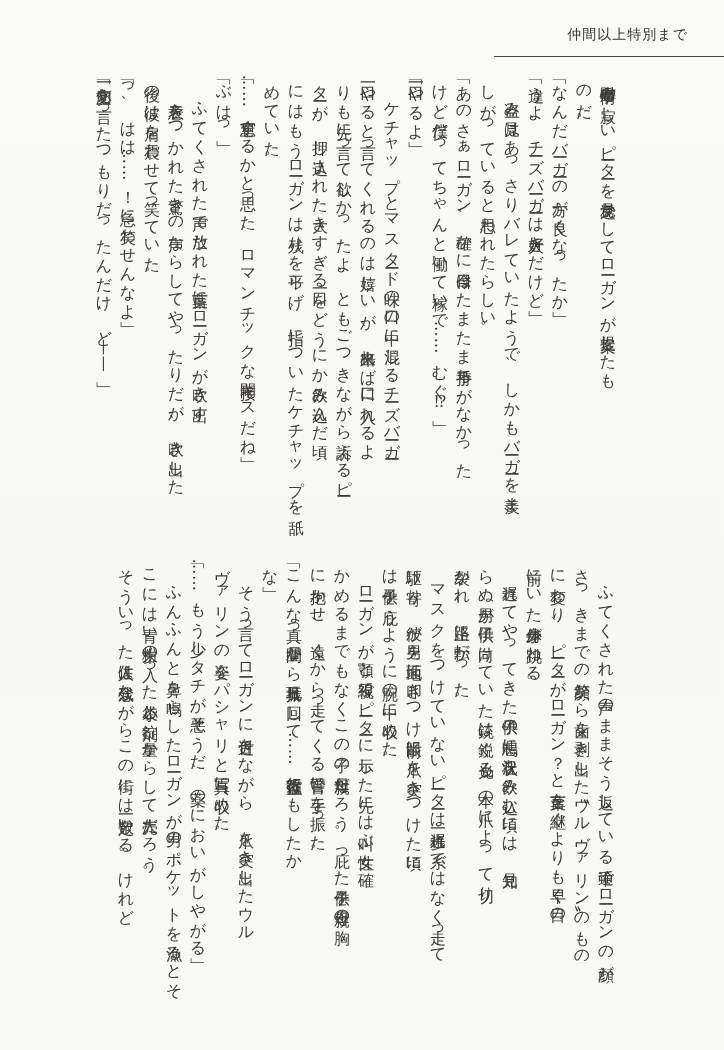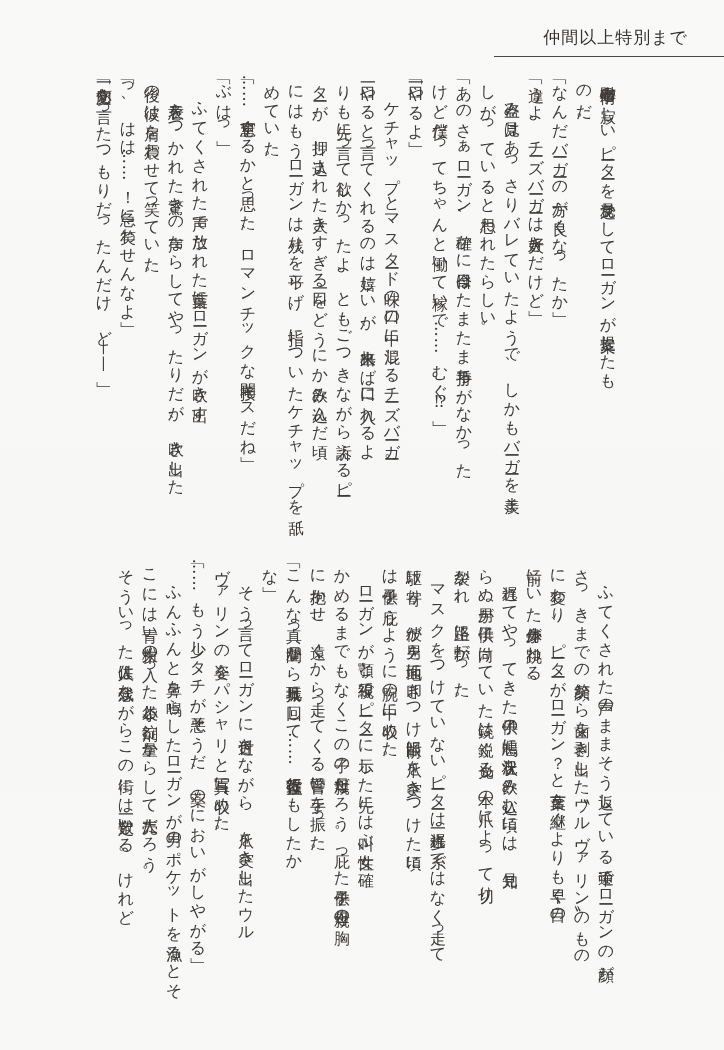--- a/index.html
+++ b/index.html
@@ -16,21 +16,21 @@
   }
   .page {
     position: absolute;
     inset: 0;
     background: linear-gradient(180deg, #f9f9f8 0%, #f7f7f6 55%, #f8f8f6 100%);
   }
   .header-title {
     position: absolute;
     top: 26px;
     right: 36px;
-    font-size: 17px;
+    font-size: 14px;
     letter-spacing: 1px;
     color: #35332f;
     white-space: nowrap;
   }
   .header-rule {
     position: absolute;
     top: 56px;
     right: -4px;
     width: 234px;
     height: 0;

